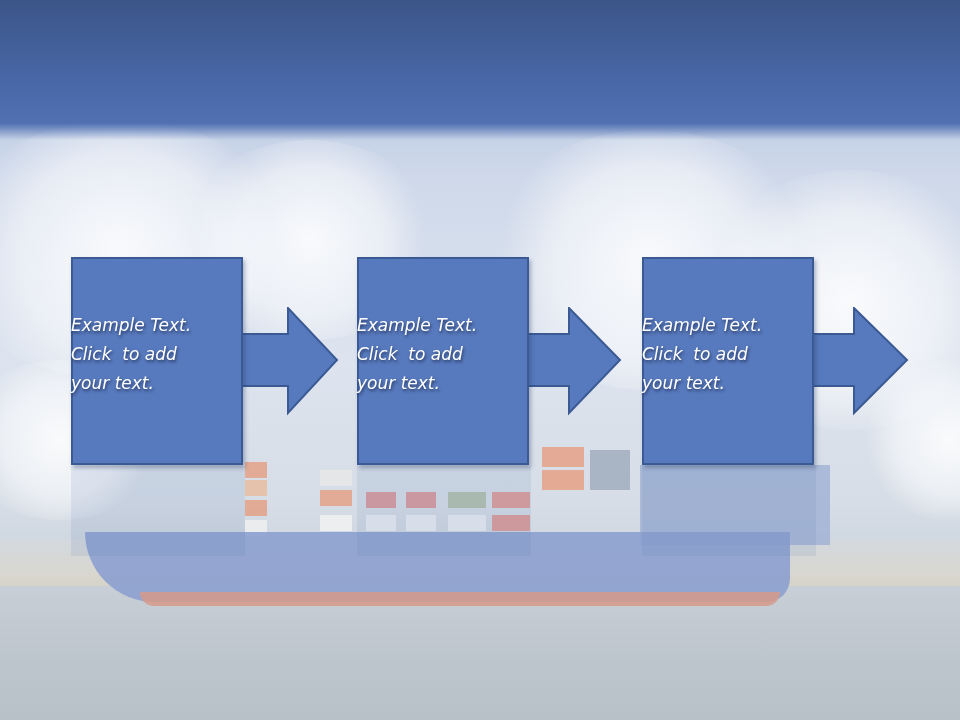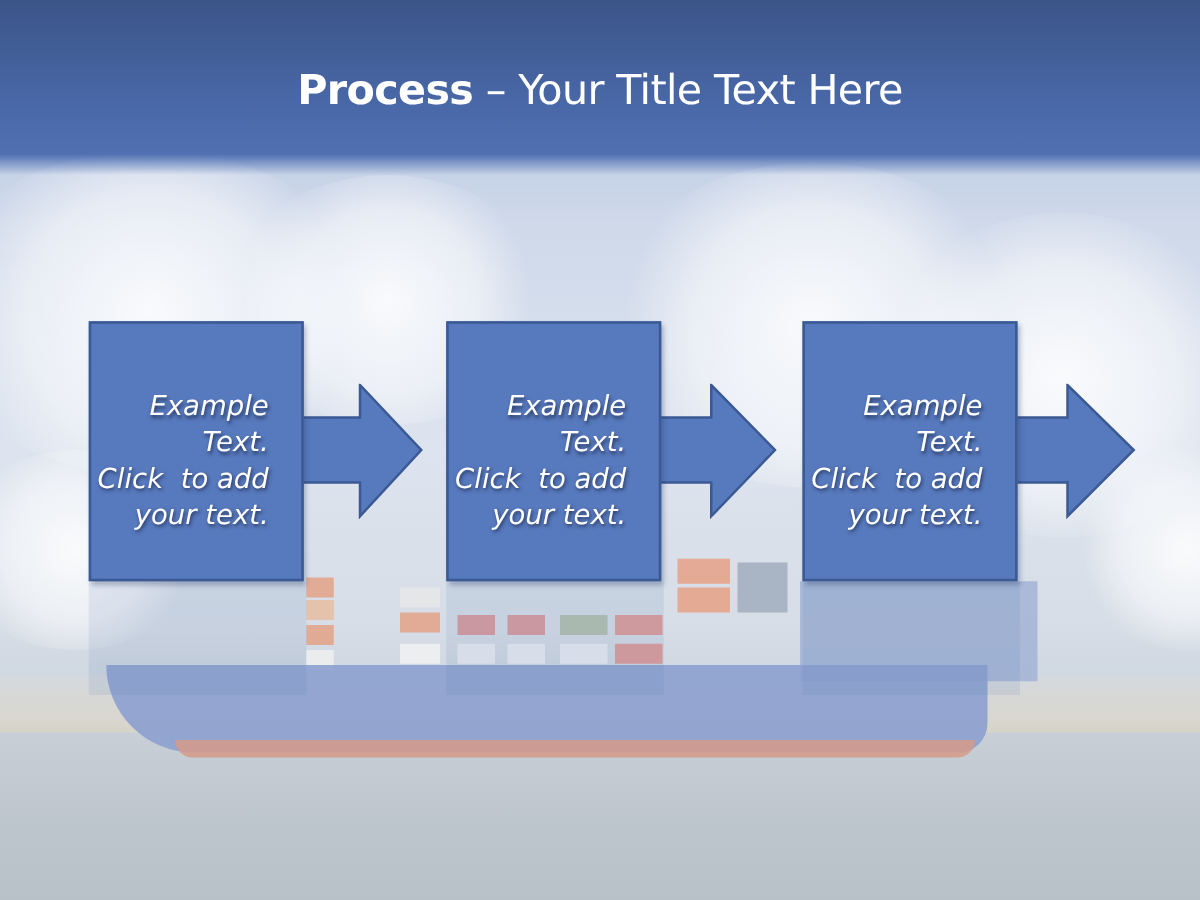--- a/index.html
+++ b/index.html
@@ -20,22 +20,22 @@
   .hull { position: absolute; left: 85px; top: 532px; width: 705px; height: 70px; background: #8ca0cf;
     border-radius: 0 0 40px 120px; opacity: 0.9; }
   .hull-red { position: absolute; left: 140px; top: 592px; width: 640px; height: 14px; background: #d59a8a; border-radius: 0 0 30px 30px; opacity: 0.85; }
   .stack { position: absolute; width: 22px; height: 16px; opacity: 0.75; }
   .bridge { position: absolute; left: 640px; top: 465px; width: 190px; height: 80px; background: #9fb0d3; opacity: 0.8; }
   .reflection { position: absolute; top: 466px; height: 90px; background: rgba(90,120,180,0.12); }
   
   .step { position: absolute; top: 257px; }
   .box { position: absolute; left: 0; top: 0; width: 172px; height: 208px; background: #5779bd; border: 2px solid #3b5a94;
     box-shadow: 2px 3px 4px rgba(40,60,100,0.35); box-sizing: border-box; }
-  .box-text { position: absolute; left: 0; top: 54px; width: 144px; text-align: right; color: #ffffff; font-style: italic;
-    font-family: "DejaVu Sans", sans-serif; font-size: 22px; line-height: 29px; text-shadow: 1px 2px 3px rgba(20,30,60,0.7); }
+  .box-text { position: absolute; left: 0; top: 54px; width: 144px; text-align: left; color: #ffffff; font-style: italic;
+    font-family: "DejaVu Sans", sans-serif; font-size: 17px; line-height: 29px; text-shadow: 1px 2px 3px rgba(20,30,60,0.7); }
   .arrow { position: absolute; left: 170px; top: 50px; }
 </style>
 </head>
 <body>
 
 <div class="slide">
   <div class="clouds">
     <div class="cloud" style="left:-60px;top:120px;width:360px;height:260px;"></div>
     <div class="cloud" style="left:180px;top:140px;width:260px;height:200px;"></div>
     <div class="cloud" style="left:480px;top:130px;width:340px;height:260px;"></div>
@@ -67,23 +67,20 @@
     <div class="stack" style="left:542px;top:470px;width:42px;height:20px;background:#e89878;"></div>
     <div class="stack" style="left:590px;top:450px;width:40px;height:40px;background:#9aa6b8;"></div>
     <div class="hull"></div>
     <div class="hull-red"></div>
     <div class="reflection" style="left:71px;width:174px;"></div>
     <div class="reflection" style="left:357px;width:174px;"></div>
     <div class="reflection" style="left:642px;width:174px;"></div>
   </div>
 
   <div class="header"></div>
-  <div class="title">
-    <b>Process</b><span class="rest"> – Your Title Text Here</span>
-  </div>
 
   <div class="step" style="left:71px;">
     <svg class="arrow" width="100" height="110" viewBox="0 0 100 110">
       <polygon points="0,27 47,27 47,1 96,53 47,106 47,79 0,79" fill="#5779bd" stroke="#3b5a94" stroke-width="2" stroke-linejoin="miter"></polygon>
     </svg>
     <div class="box"></div>
     <div class="box-text">
       <div>Example Text.</div>
       <div style="white-space:pre;">Click  to add</div>
       <div>your text.</div>

